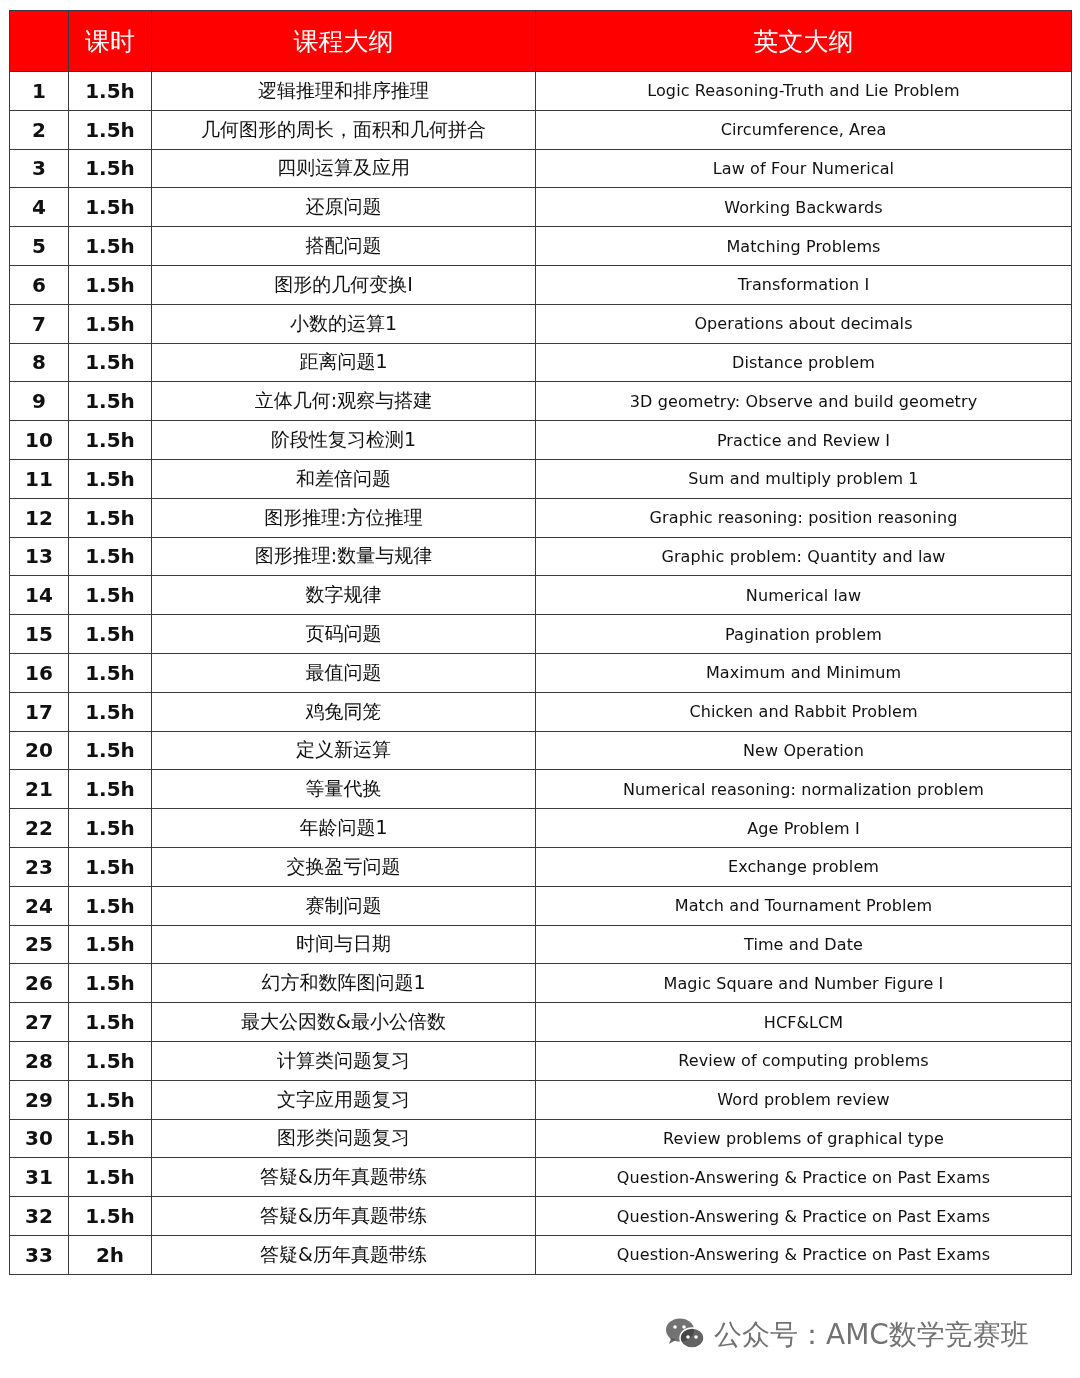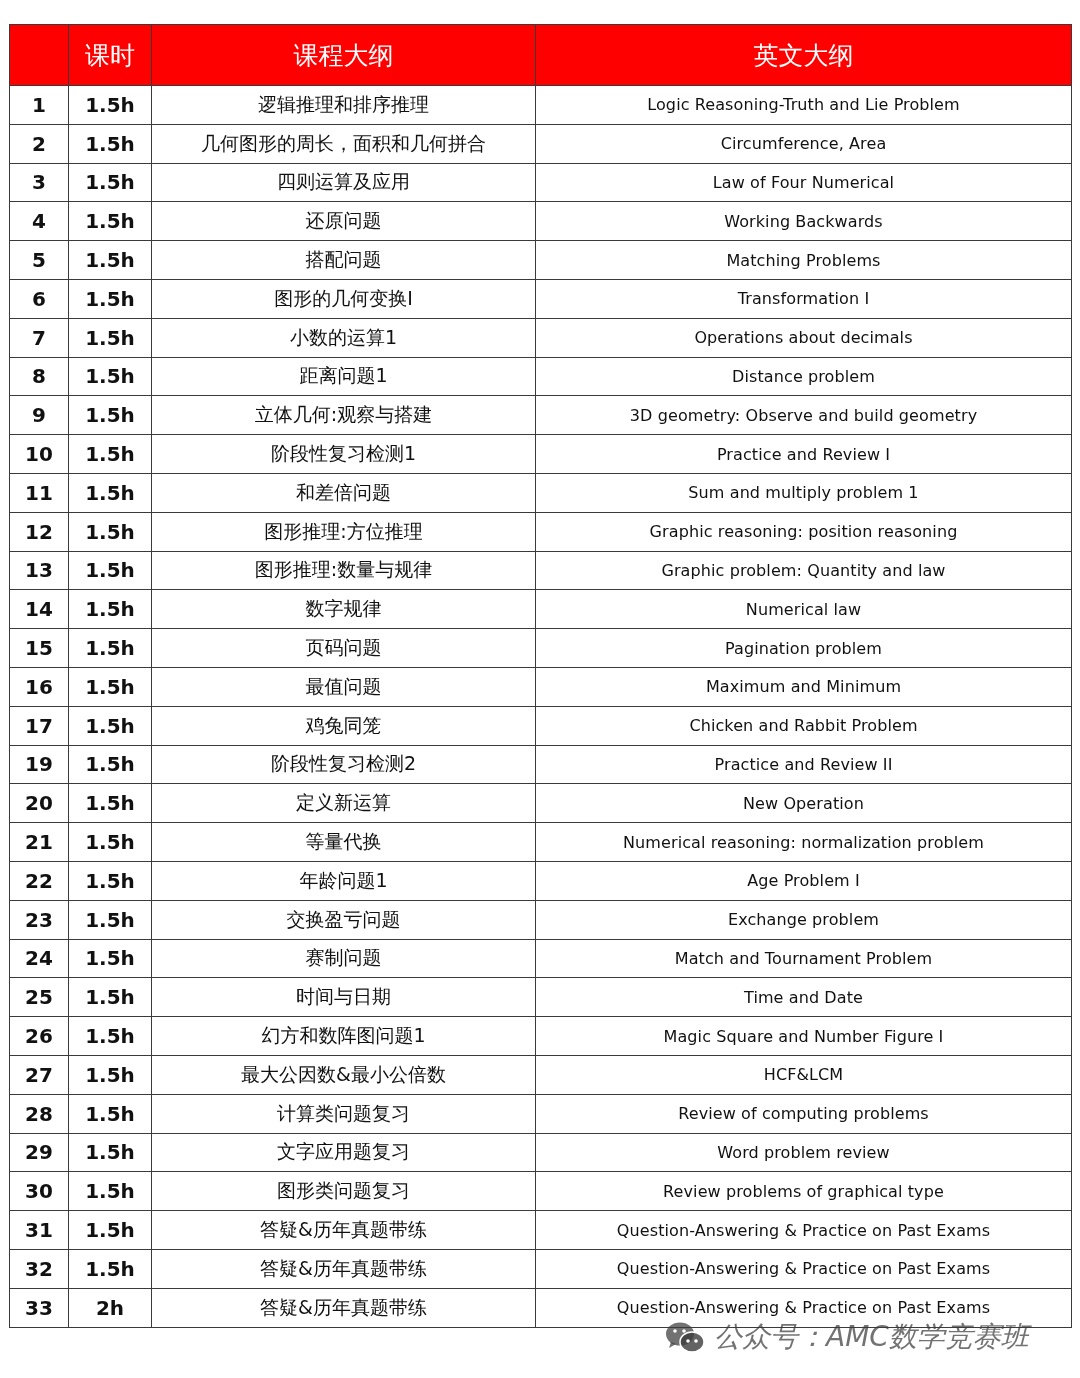--- a/index.html
+++ b/index.html
@@ -1,40 +1,40 @@
 <!DOCTYPE html>
 <html><head>
 <meta charset="utf-8">
 <style>
   html, body { margin: 0; padding: 0; background: #ffffff; }
   body { width: 1080px; height: 1378px; position: relative; overflow: hidden;
          font-family: "DejaVu Sans", "Liberation Sans", sans-serif; }
   #syllabus {
-    position: absolute; left: 9px; top: 24px; width: 1062px;
+    position: absolute; left: 9px; top: 10px; width: 1062px;
     border-collapse: collapse; table-layout: fixed;
   }
   #syllabus th, #syllabus td {
     border: 1.5px solid #3a3a3a; text-align: center; vertical-align: middle;
     padding: 0; overflow: hidden; white-space: nowrap;
   }
   #syllabus thead th {
     background: #ff0000; color: #ffffff; height: 60px;
     font-size: 25px; font-weight: normal;
   }
   #syllabus tbody td {
     height: 37.8px; font-size: 19px; color: #111; background: #fff;
   }
   #syllabus tbody td.num, #syllabus tbody td.hrs { font-weight: bold; font-size: 20px; }
   #syllabus tbody td.en { font-size: 16px; letter-spacing: 0.1px; }
   .c1 { width: 59px; } .c2 { width: 83px; } .c3 { width: 384px; } .c4 { width: 536px; }
 
   .watermark {
     position: absolute; left: 664px; top: 1316px; height: 40px;
-    display: flex; align-items: flex-end; gap: 8px;
-    color: rgba(60,60,60,0.72); font-size: 28px; pointer-events: none; font-style: italic;
+    display: flex; align-items: flex-start; gap: 8px;
+    color: rgba(60,60,60,0.72); font-size: 28px; pointer-events: none;
   }
   .watermark svg { width: 42px; height: 36px; }
 </style>
 </head>
 <body>
 
 <table id="syllabus">
   <colgroup>
       <col class="c1">
       <col class="c2">
@@ -146,26 +146,20 @@
         <td class="cn">最值问题</td>
         <td class="en">Maximum and Minimum</td>
       </tr>
       <tr>
         <td class="num">17</td>
         <td class="hrs">1.5h</td>
         <td class="cn">鸡兔同笼</td>
         <td class="en">Chicken and Rabbit Problem</td>
       </tr>
       <tr>
-        <td class="num">19</td>
-        <td class="hrs">1.5h</td>
-        <td class="cn">阶段性复习检测2</td>
-        <td class="en">Practice and Review II</td>
-      </tr>
-      <tr>
         <td class="num">20</td>
         <td class="hrs">1.5h</td>
         <td class="cn">定义新运算</td>
         <td class="en">New Operation</td>
       </tr>
       <tr>
         <td class="num">21</td>
         <td class="hrs">1.5h</td>
         <td class="cn">等量代换</td>
         <td class="en">Numerical reasoning: normalization problem</td>

